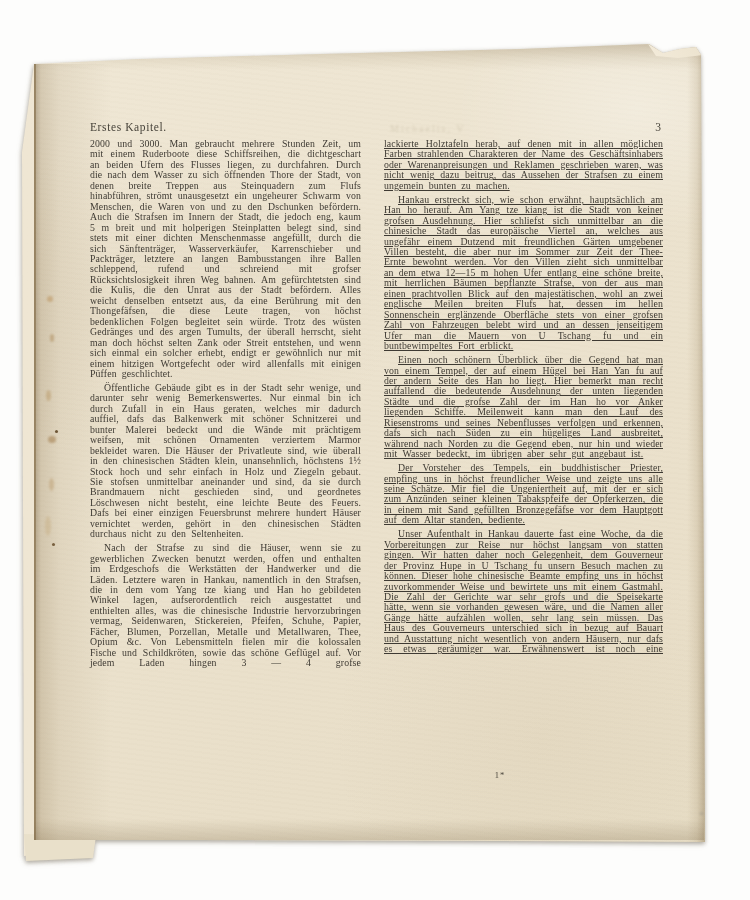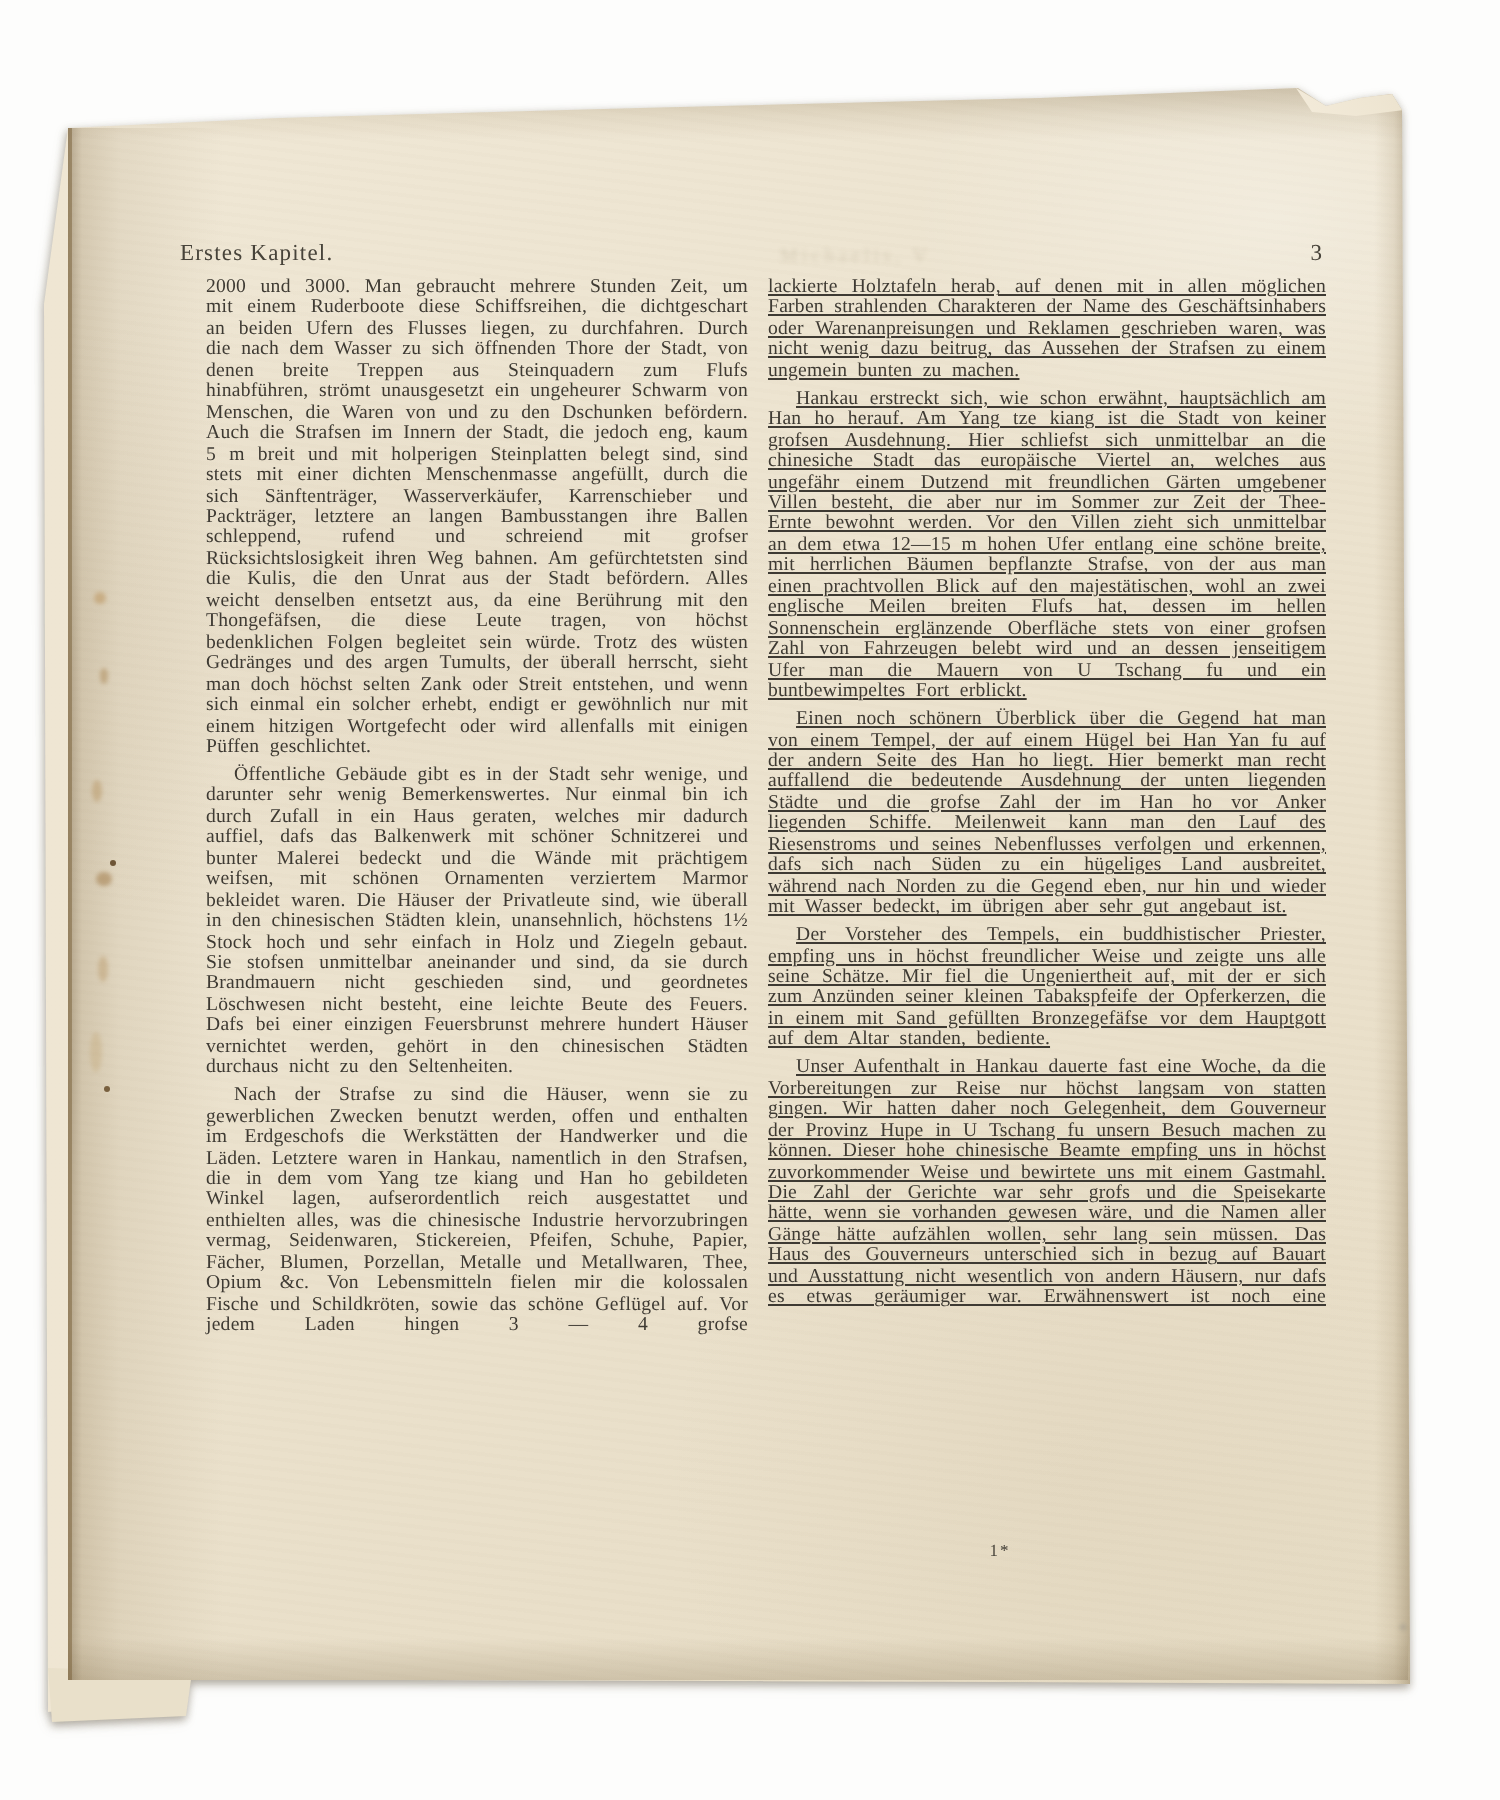--- a/index.html
+++ b/index.html
@@ -36,21 +36,21 @@
       clip-path:polygon(0 1px,15px 10px,32px 5px,48px 4px,54px 12px,30px 15px,8px 13px);}
   .spot{position:absolute;border-radius:50%;filter:blur(1px);pointer-events:none;}
   
   .pagehead{position:absolute;left:90px;top:121px;width:573px;height:16px;color:#47433a;}
   .running-title{position:absolute;left:0;right:0;text-align:left;font-size:11.5px;letter-spacing:.6px;}
   .page-number{position:absolute;right:2px;top:0;font-size:11.5px;}
   .ghost{position:absolute;left:300px;top:2px;width:260px;font-size:10px;color:#8f8264;
       opacity:.22;filter:blur(1.2px);letter-spacing:2px;white-space:nowrap;}
   .col{position:absolute;top:139px;color:#3e3a33;font-size:9.8px;line-height:10.45px;
       text-align:justify;word-spacing:2.6px;letter-spacing:.12px;hyphens:none;}
-  .col-left{left:90px;width:271px;margin-left:13px;}
+  .col-left{left:90px;width:271px;}
   .col-right{left:384px;width:279px;text-decoration:underline;}
   .col p{margin:0;}
   .col p.ind{text-indent:14px;margin-top:3.5px;}
   .col p.cont-end{text-align-last:justify;}
   .sig{position:absolute;left:470px;top:770px;width:60px;text-align:center;
       font-size:8.5px;color:#4a463d;letter-spacing:1px;}
 </style>
 </head>
 <body>
 

